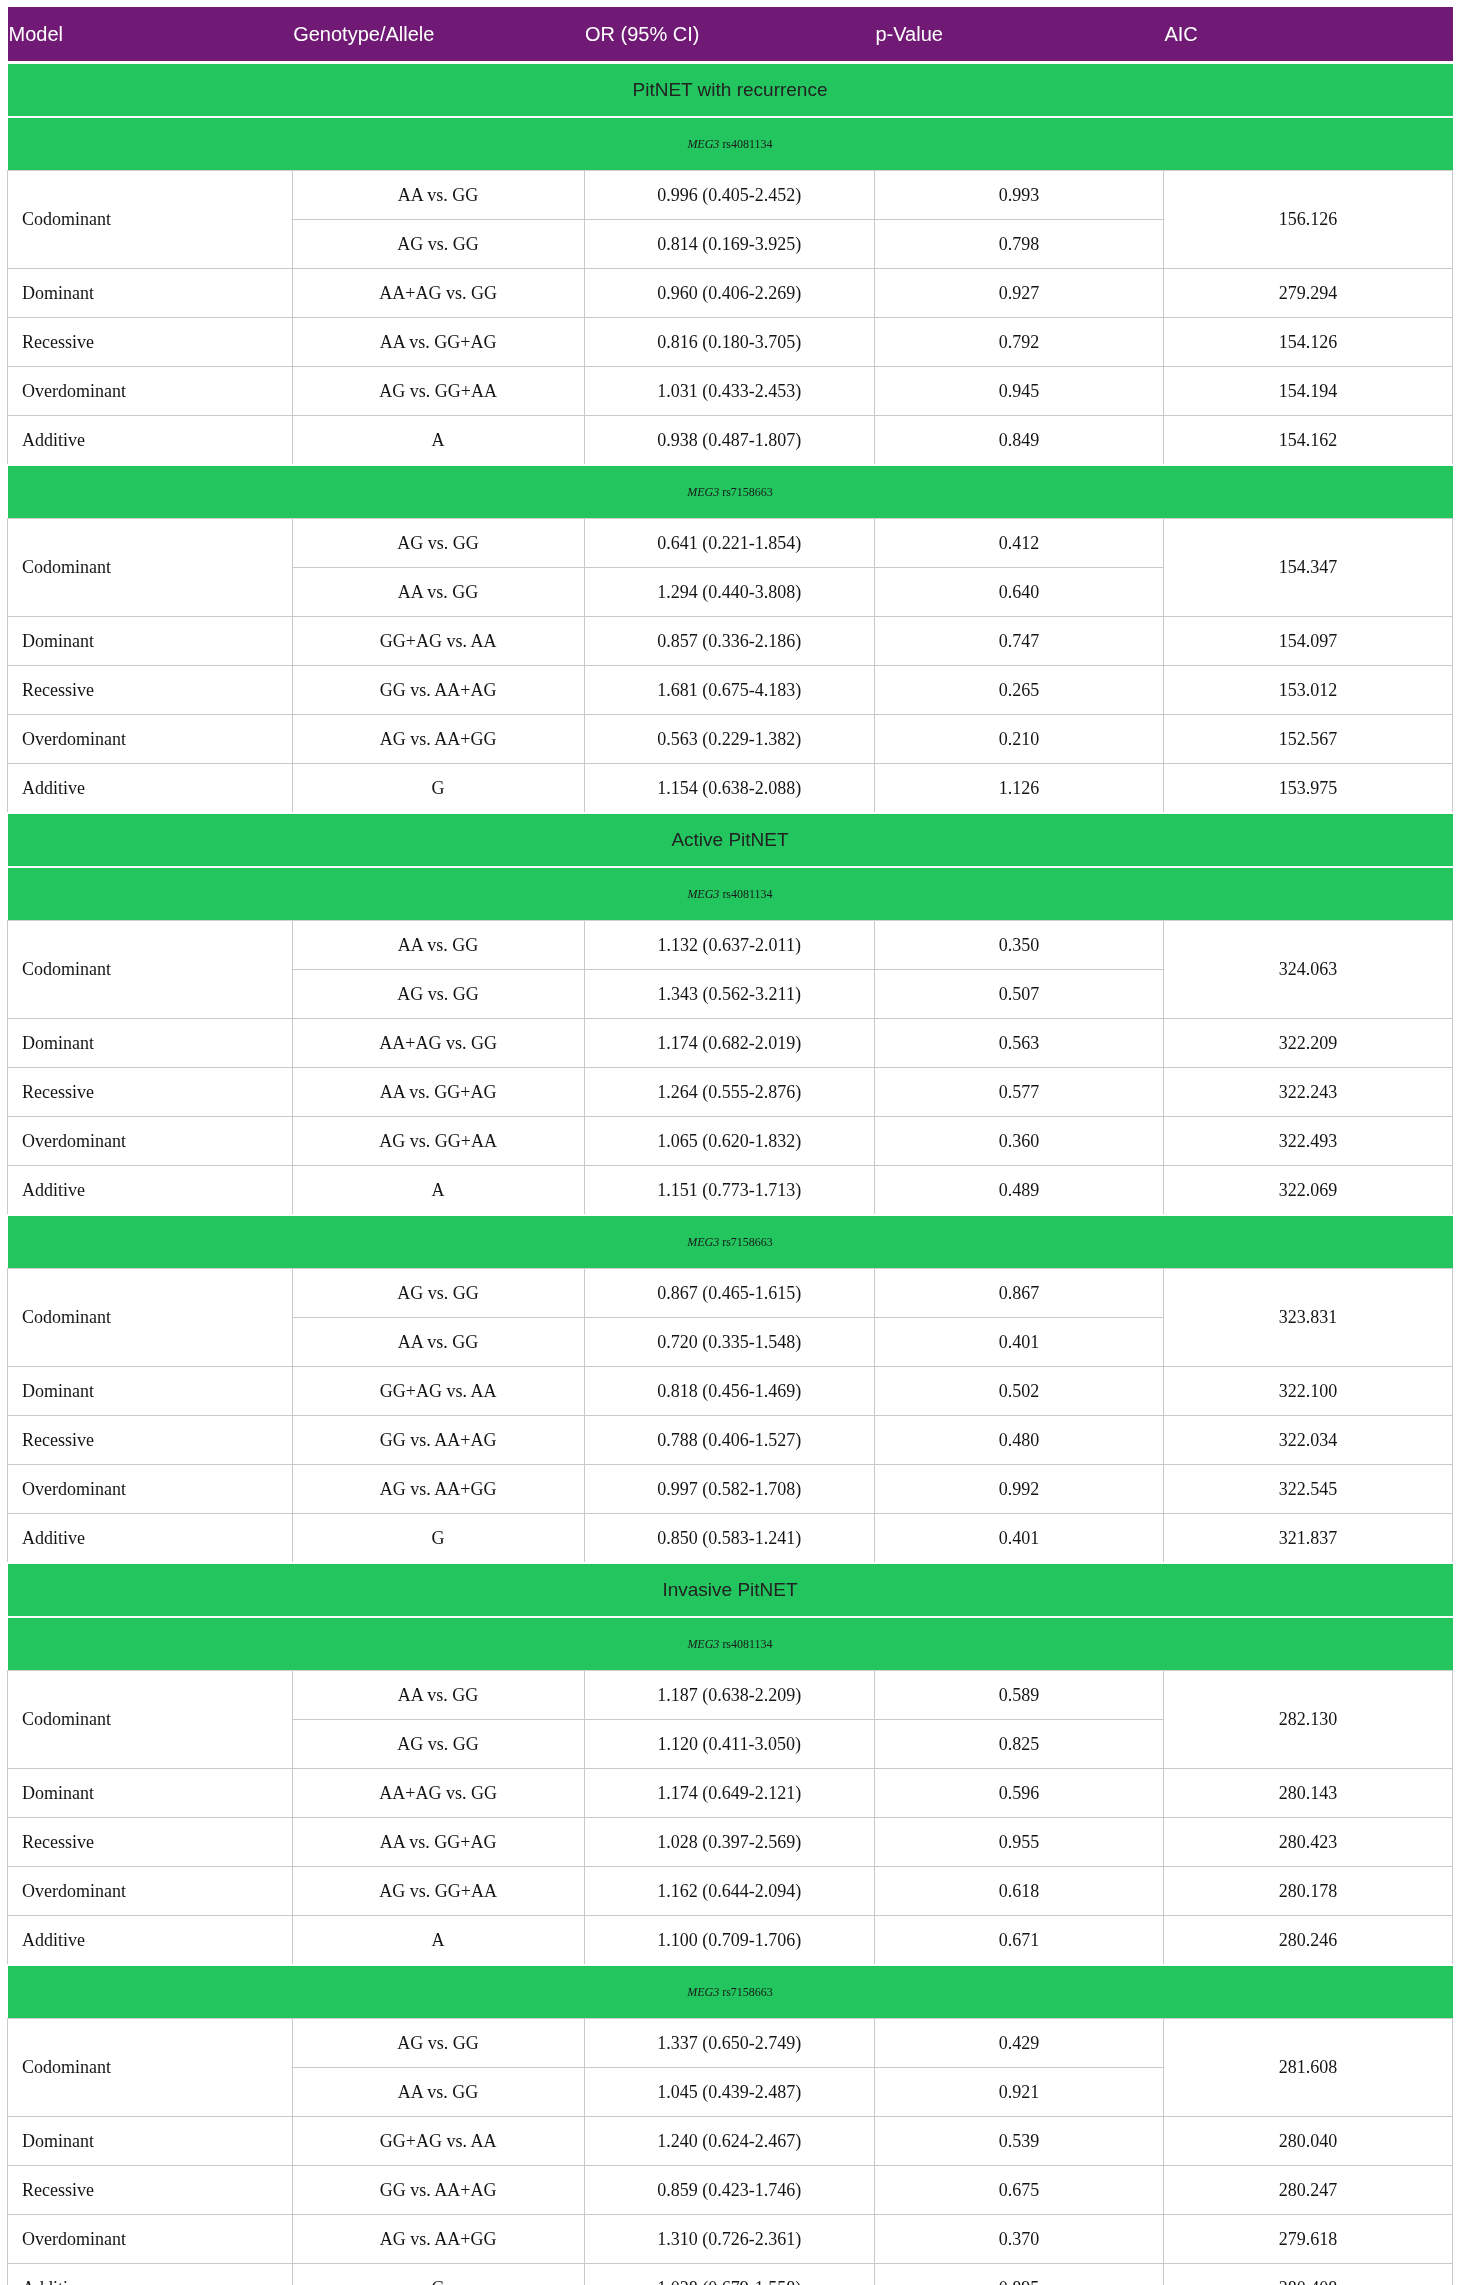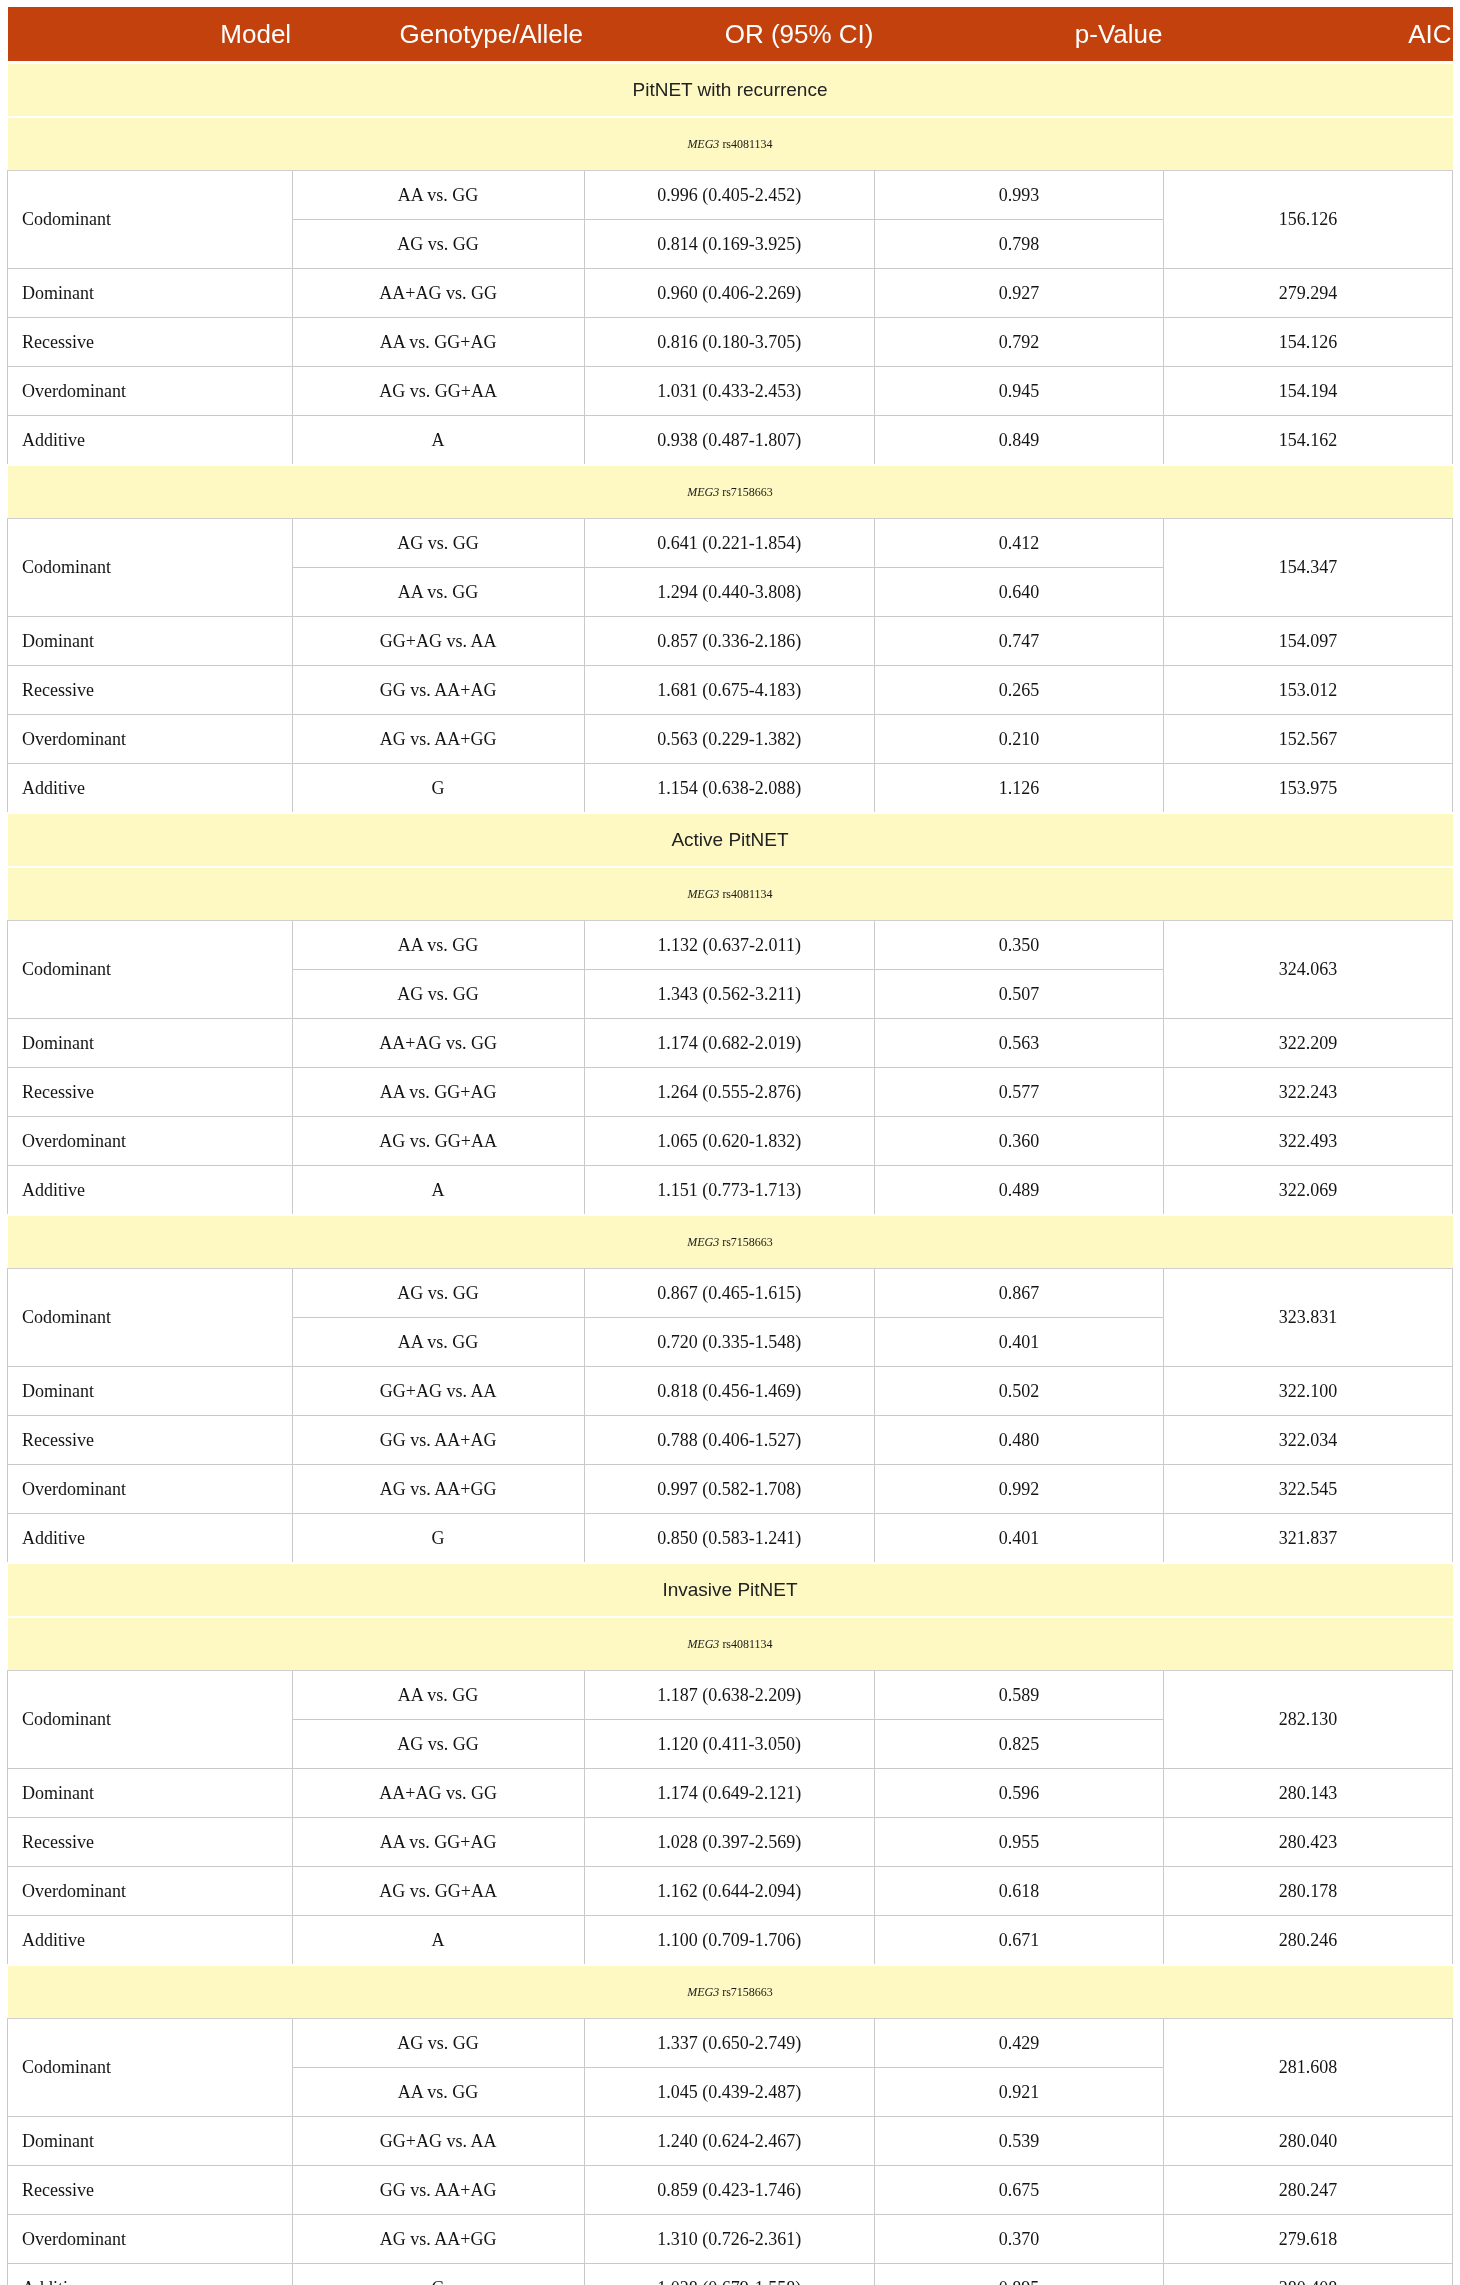--- a/index.html
+++ b/index.html
@@ -12,33 +12,33 @@
   .page {
     width: 1446px;
     padding: 7px 7px 10px 7px;
   }
   table.assoc-table {
     width: 100%;
     border-collapse: collapse;
     table-layout: fixed;
   }
   th.col-header {
-    background: #c2410c;
+    background: #701a75;
     color: #ffffff;
     font-family: "Liberation Sans", sans-serif;
     font-weight: 400;
-    font-size: 26px;
+    font-size: 20px;
     height: 52px;
-    text-align: right;
+    text-align: left;
     border-bottom: 3px solid #ffffff;
     border-left: none;
     border-right: none;
   }
   td.band {
-    background: #fef9c3;
+    background: #22c55e;
     height: 50px;
     text-align: center;
     vertical-align: middle;
     border-top: 2px solid #ffffff;
     border-bottom: 1px solid #cfcfcf;
     border-left: none;
     border-right: none;
   }
   td.section-band {
     font-family: "Liberation Sans", sans-serif;

